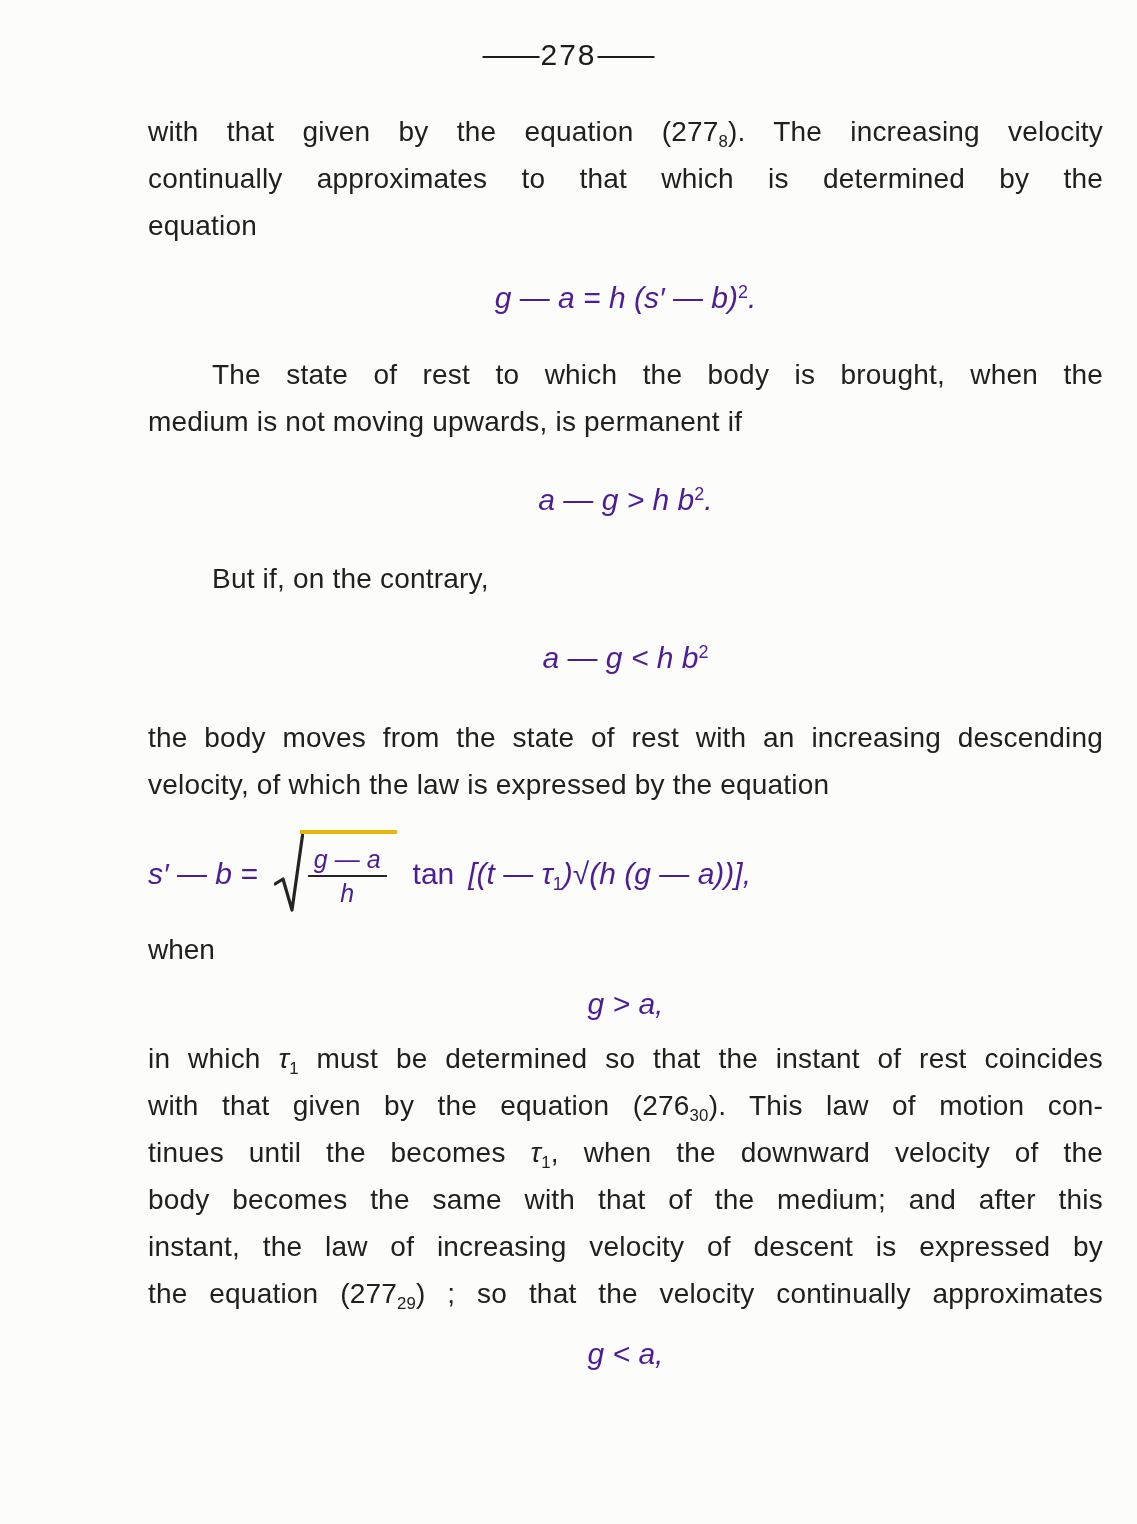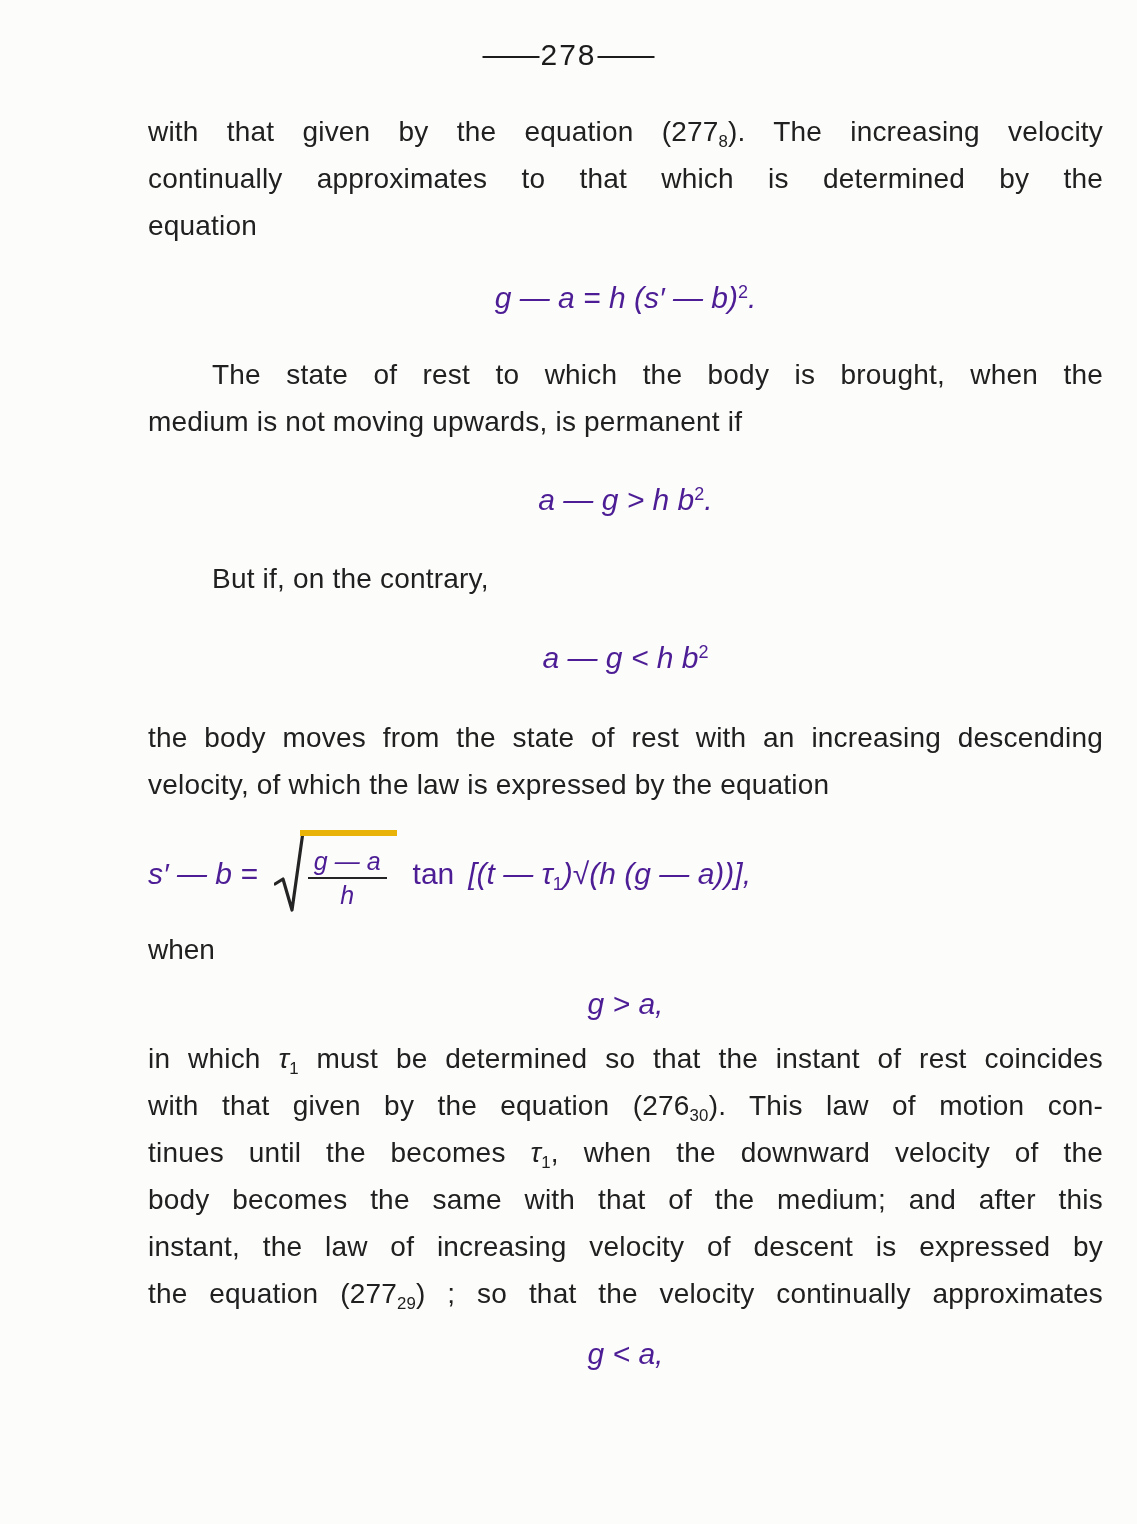--- a/index.html
+++ b/index.html
@@ -71,21 +71,21 @@
     display:flex;
     align-items:center;
     justify-content:flex-start;
     gap:6px;
   }
   .mi { font-style:italic; }
   .fn { font-style:normal; margin:0 8px 0 10px; }
   .sqrt { display:inline-flex; align-items:flex-start; margin-left:10px; }
   .surd-svg { display:block; }
   .radicand {
-    border-top:6px solid #eab308;
+    border-top:4px solid #eab308;
     margin-left:-4px;
     padding:7px 10px 0 8px;
   }
   .frac {
     display:inline-flex;
     flex-direction:column;
     align-items:center;
     font-size:25px;
     line-height:1.2;
   }

